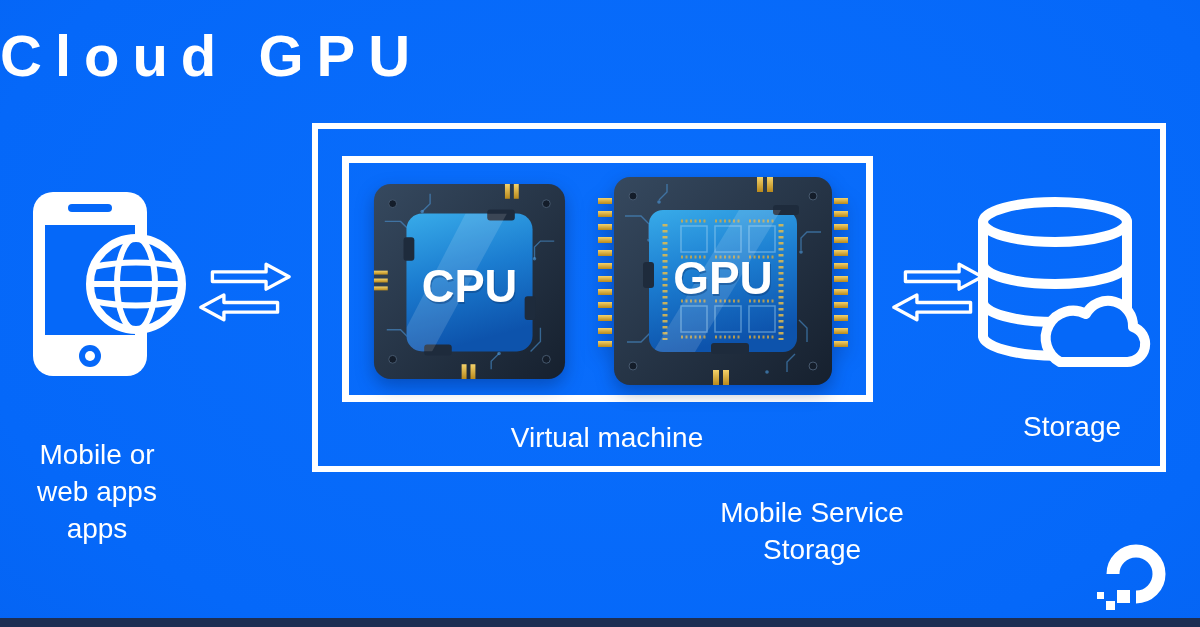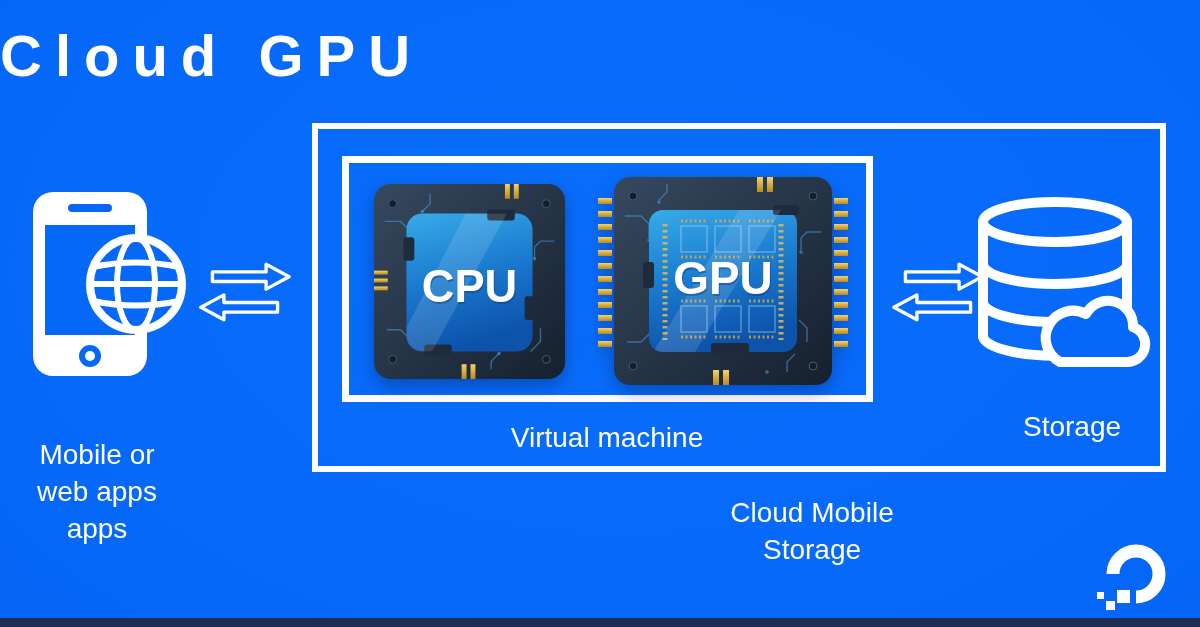--- a/index.html
+++ b/index.html
@@ -260,21 +260,21 @@
       <path d="M5,68 A72,20 0 0 0 149,68"></path>
       <path d="M5,106 A72,20 0 0 0 149,106"></path>
       <path d="M5,140 A72,20 0 0 0 95,159"></path>
     </g>
     <path d="M82,166 h66 a18,18 0 0 0 7,-35 a25,25 0 0 0 -47,-13 a16,16 0 0 0 -26,48 z" fill="#0568F9" stroke="#fff" stroke-width="10" stroke-linejoin="round"></path>
   </svg>
 
   <div class="abs label storage-label">Storage</div>
 
   <div class="abs label csp-label">
-    <div>Cloud Mobile</div>
+    <div>Mobile Service</div>
     <div>Storage</div>
   </div>
 
   <div class="abs label mobile-label">
     <div>Mobile or</div>
     <div>web apps</div>
     <div>apps</div>
   </div>
 
   <svg class="abs do-logo" viewBox="0 0 74 70">

